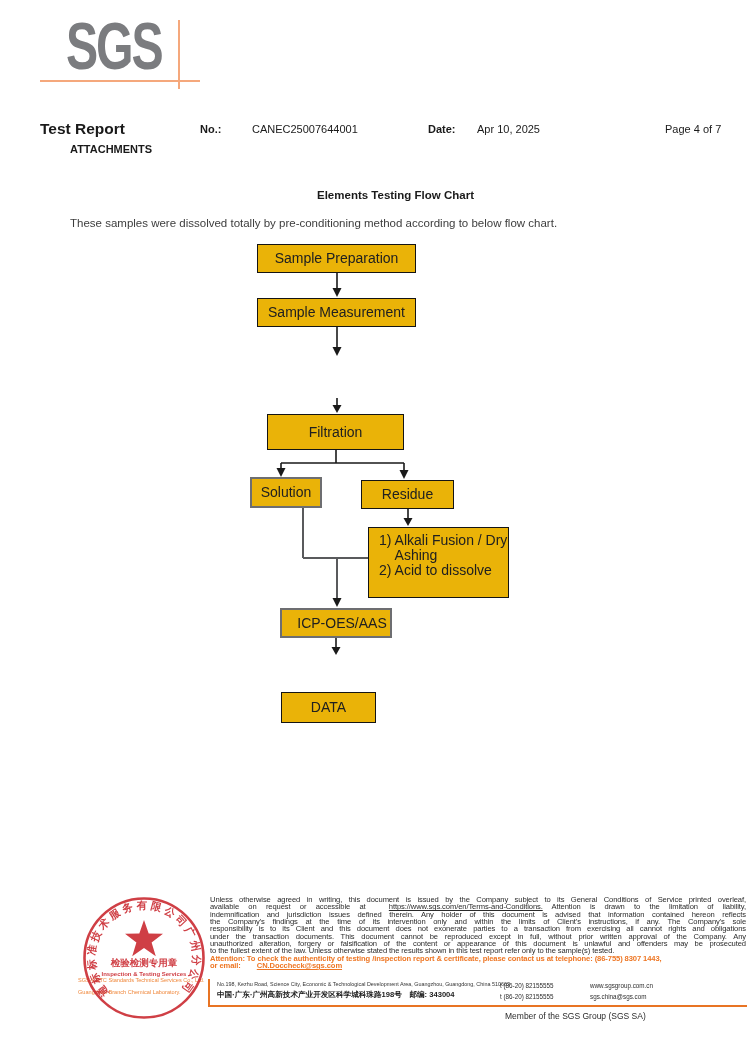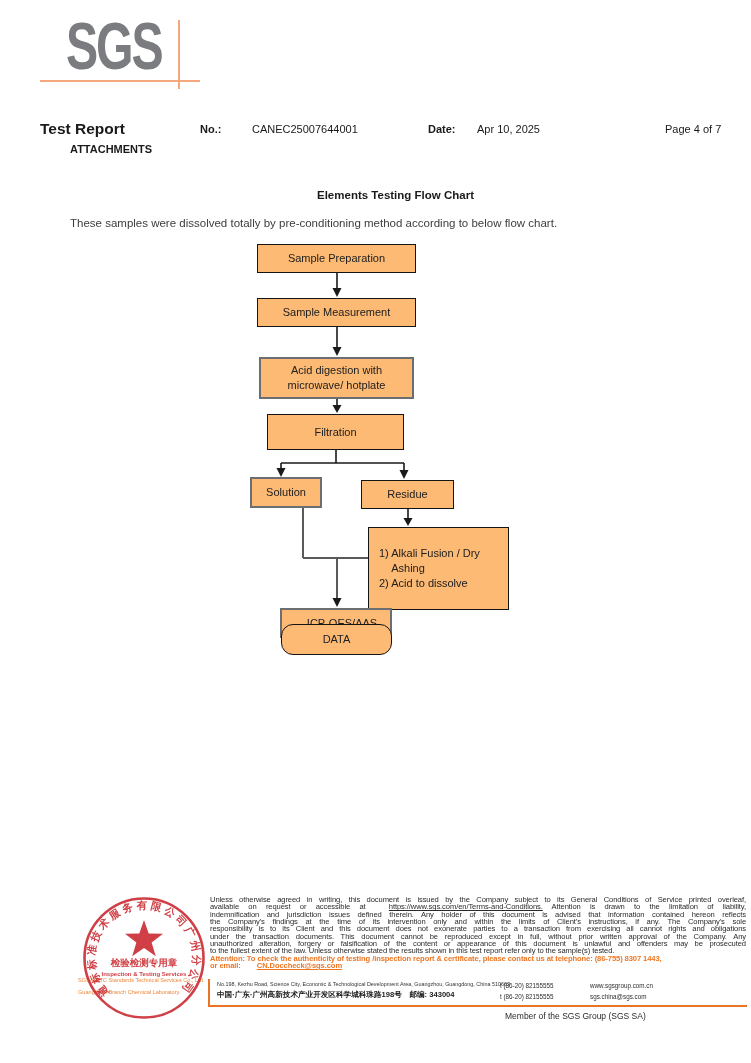--- a/index.html
+++ b/index.html
@@ -23,35 +23,35 @@
   .hdr-page{left:625px;top:123px;margin-left:40px;}
   .hdr-attach{left:70px;top:143px;font-weight:bold;}
 
   
   .flow-title{position:absolute;left:0;top:189px;width:751px;text-align:center;
               font-size:11.5px;font-weight:bold;padding-left:20px;}
   .intro{position:absolute;left:70px;top:217px;font-size:11.5px;color:#3d3d3d;}
 
   
   .flow-svg{position:absolute;left:0;top:0;pointer-events:none;}
-  .flow-box{position:absolute;background:#fdba74;display:flex;align-items:center;justify-content:center;
-            font-size:11px;color:#202020;text-align:center;white-space:pre-line;line-height:15px;
+  .flow-box{position:absolute;background:#eab308;display:flex;align-items:center;justify-content:center;
+            font-size:14px;color:#202020;text-align:center;white-space:pre-line;line-height:15px;
             box-sizing:border-box;}
   .b-black{border:1.5px solid #141414;}
   .b-gray{border:2px solid #6d6e71;}
   #box-sample-prep{left:257px;top:244px;width:159px;height:29px;}
   #box-sample-meas{left:257px;top:298px;width:159px;height:29px;}
   #box-acid{left:259px;top:357px;width:155px;height:42px;}
   #box-filtration{left:267px;top:414px;width:137px;height:36px;}
   #box-solution{left:250px;top:477px;width:72px;height:31px;}
   #box-residue{left:361px;top:480px;width:93px;height:29px;}
-  #box-alkali{left:368px;top:527px;width:141px;height:83px;justify-content:flex-start;
-              align-items:flex-start;text-align:left;padding:18px 0 0 10px;}
+  #box-alkali{left:368px;top:527px;width:141px;height:71px;justify-content:flex-start;
+              align-items:flex-start;text-align:left;padding:5px 0 0 10px;}
   #box-icp{left:280px;top:608px;width:112px;height:30px;padding-left:12px;}
-  #box-data{left:281px;top:624px;width:111px;height:31px;border-radius:12px;}
+  #box-data{left:281px;top:692px;width:95px;height:31px;}
 
   
   .terms{position:absolute;left:210px;top:896px;width:536px;font-size:7.6px;line-height:7.35px;
          color:#2b2b2b;letter-spacing:-.1px;}
   .terms .jl{text-align:justify;text-align-last:justify;}
   .terms a,.link{color:inherit;text-decoration:underline;margin-left:14px;}
   .attn{color:#ee7623;font-weight:bold;}
   .addr-block{position:absolute;left:208px;top:979px;width:539px;height:27px;
               border-left:2px solid #e87424;}
   .addr-en{position:absolute;left:7px;top:2px;font-size:5.4px;color:#333;white-space:nowrap;}
@@ -107,22 +107,20 @@
       <polygon points="276.5,468 285.5,468 281,477"></polygon>
       <polygon points="399.5,470 408.5,470 404,479"></polygon>
       <polygon points="403.5,518 412.5,518 408,526"></polygon>
       <polygon points="332.5,598 341.5,598 337,607"></polygon>
       <polygon points="331.5,647 340.5,647 336,655"></polygon>
     </g>
   </svg>
 
   <div class="flow-box b-black" id="box-sample-prep">Sample Preparation</div>
   <div class="flow-box b-black" id="box-sample-meas">Sample Measurement</div>
-  <div class="flow-box b-gray" id="box-acid">Acid digestion with
-microwave/ hotplate</div>
   <div class="flow-box b-black" id="box-filtration">Filtration</div>
   <div class="flow-box b-gray" id="box-solution">Solution</div>
   <div class="flow-box b-black" id="box-residue">Residue</div>
   <div class="flow-box b-black" id="box-alkali">1) Alkali Fusion / Dry
 &nbsp;&nbsp;&nbsp;&nbsp;Ashing
 2) Acid to dissolve</div>
   <div class="flow-box b-gray" id="box-icp">ICP-OES/AAS</div>
   <div class="flow-box b-black" id="box-data">DATA</div>
 
   <div class="terms">

